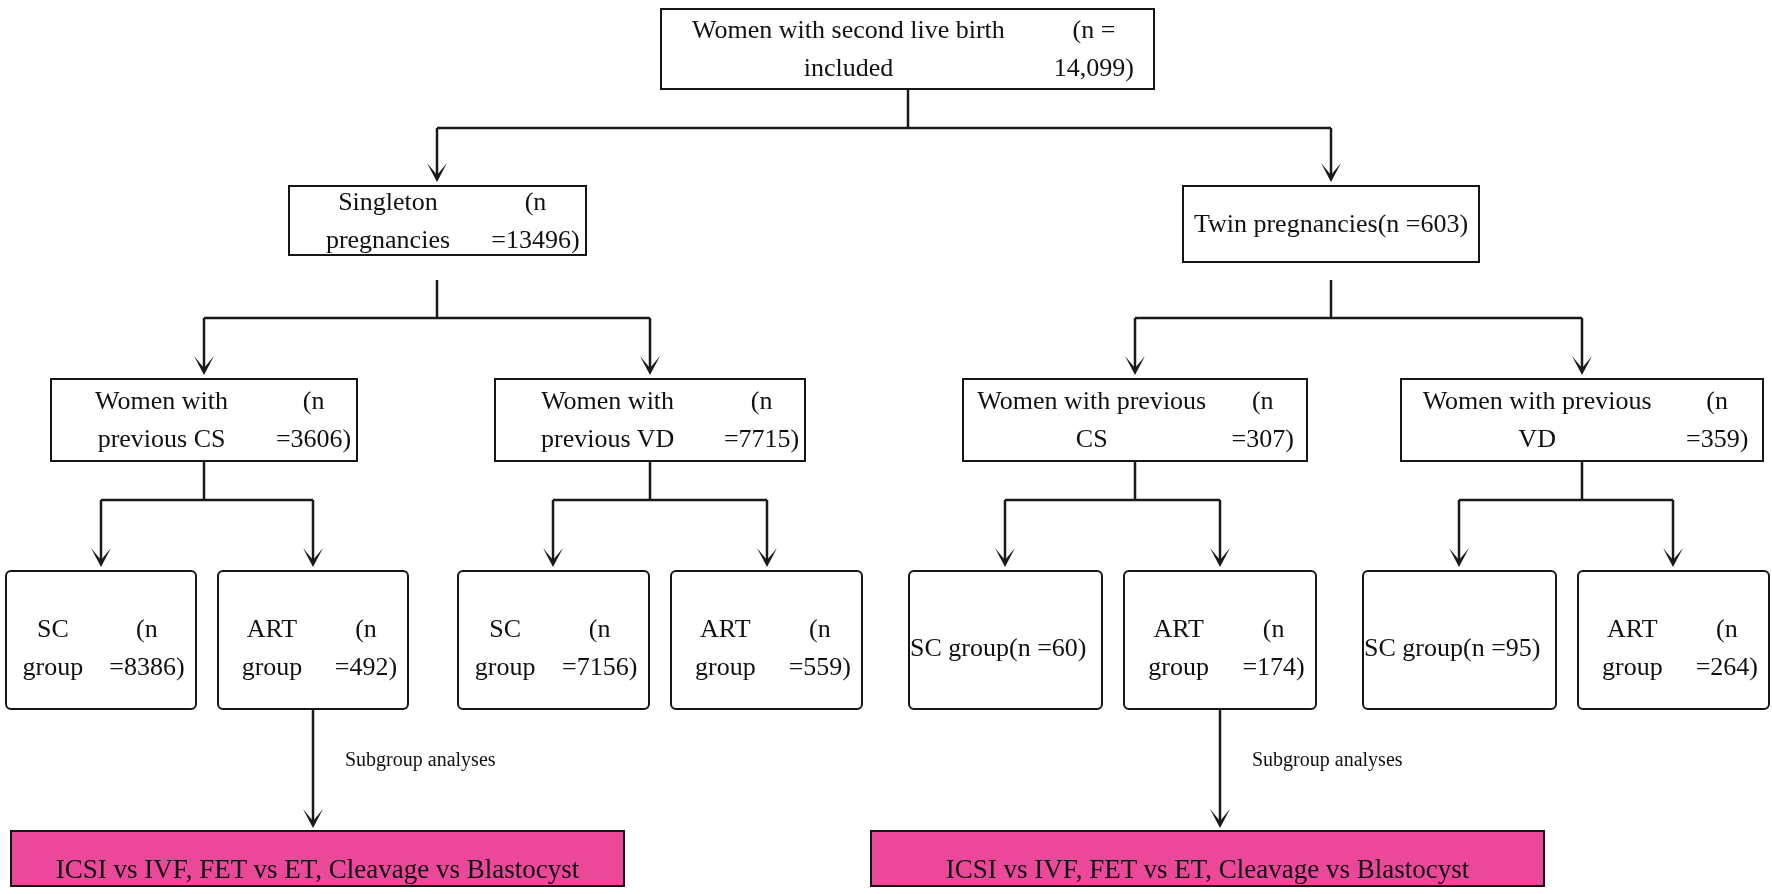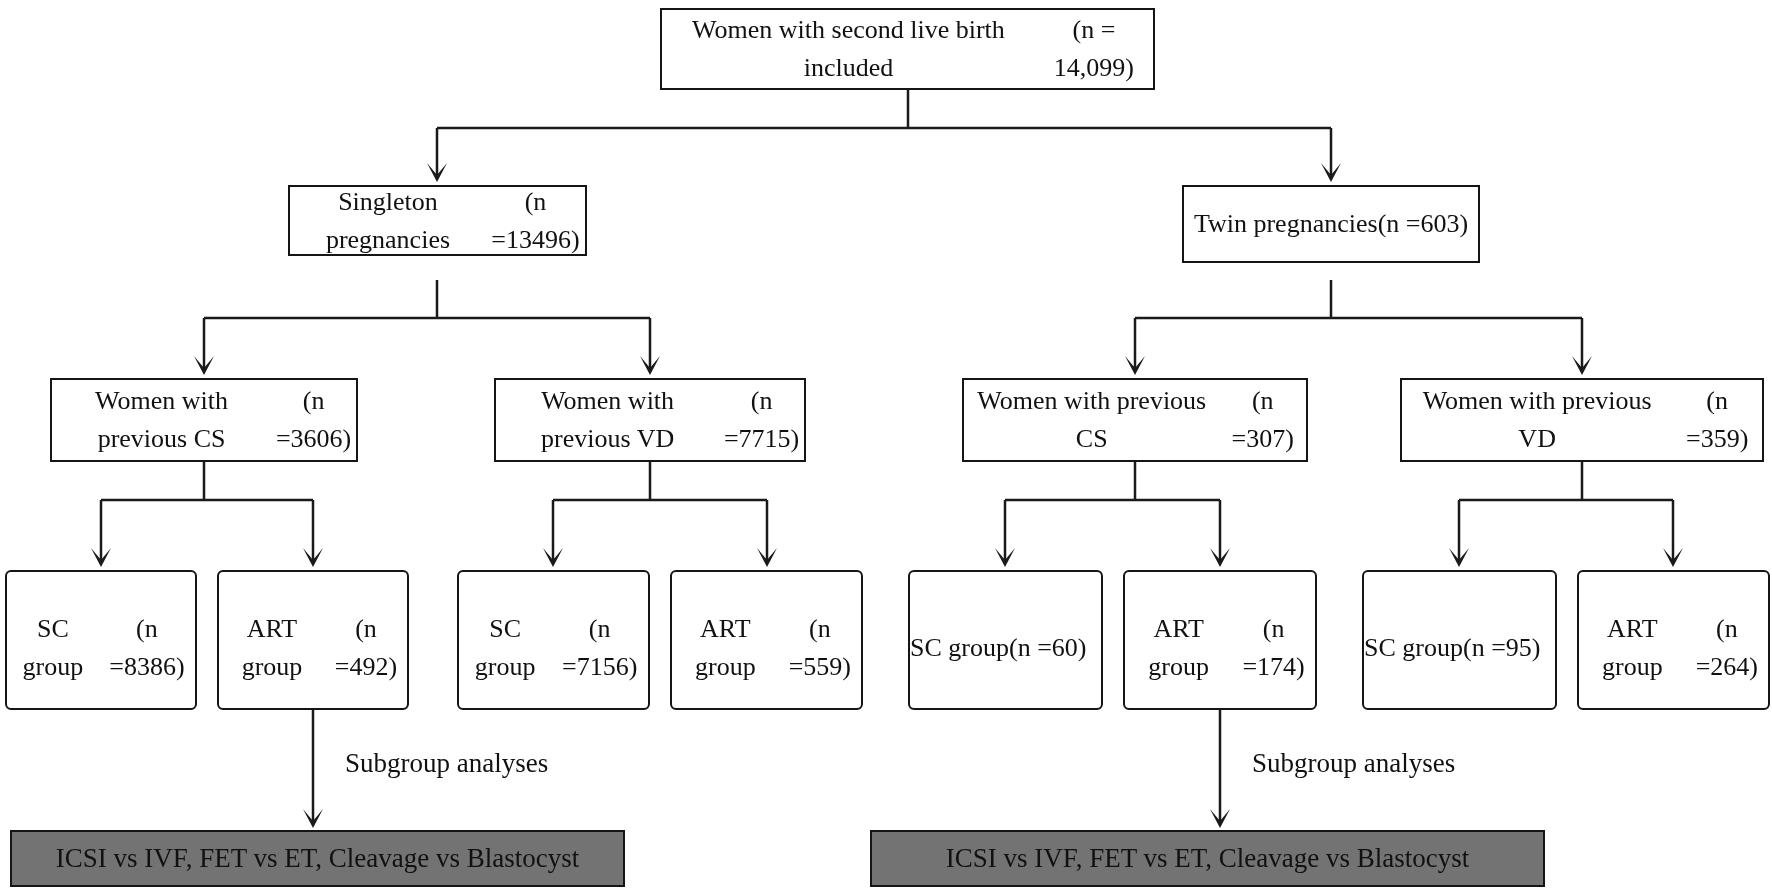--- a/index.html
+++ b/index.html
@@ -31,31 +31,31 @@
     line-height: 1.45;
   }
   .node.leaf {
     justify-content: flex-start;
     padding-top: 16px;
     border-radius: 6px;
   }
   .analysis {
     position: absolute;
     box-sizing: border-box;
-    background: #737373;
+    background: #ec4899;
     border: 2px solid #151515;
     display: flex;
-    align-items: center;
+    align-items: flex-end;
     justify-content: center;
     text-align: center;
     font-size: 27px;
   }
   .float-label {
     position: absolute;
-    font-size: 27px;
+    font-size: 20px;
     white-space: nowrap;
   }
 </style>
 </head>
 <body>
 
 <div class="stage">
 
   <svg class="connectors" width="1772" height="894" viewBox="0 0 1772 894" aria-hidden="true">
     <g stroke="#1a1a1a" stroke-width="2.5" fill="none">

